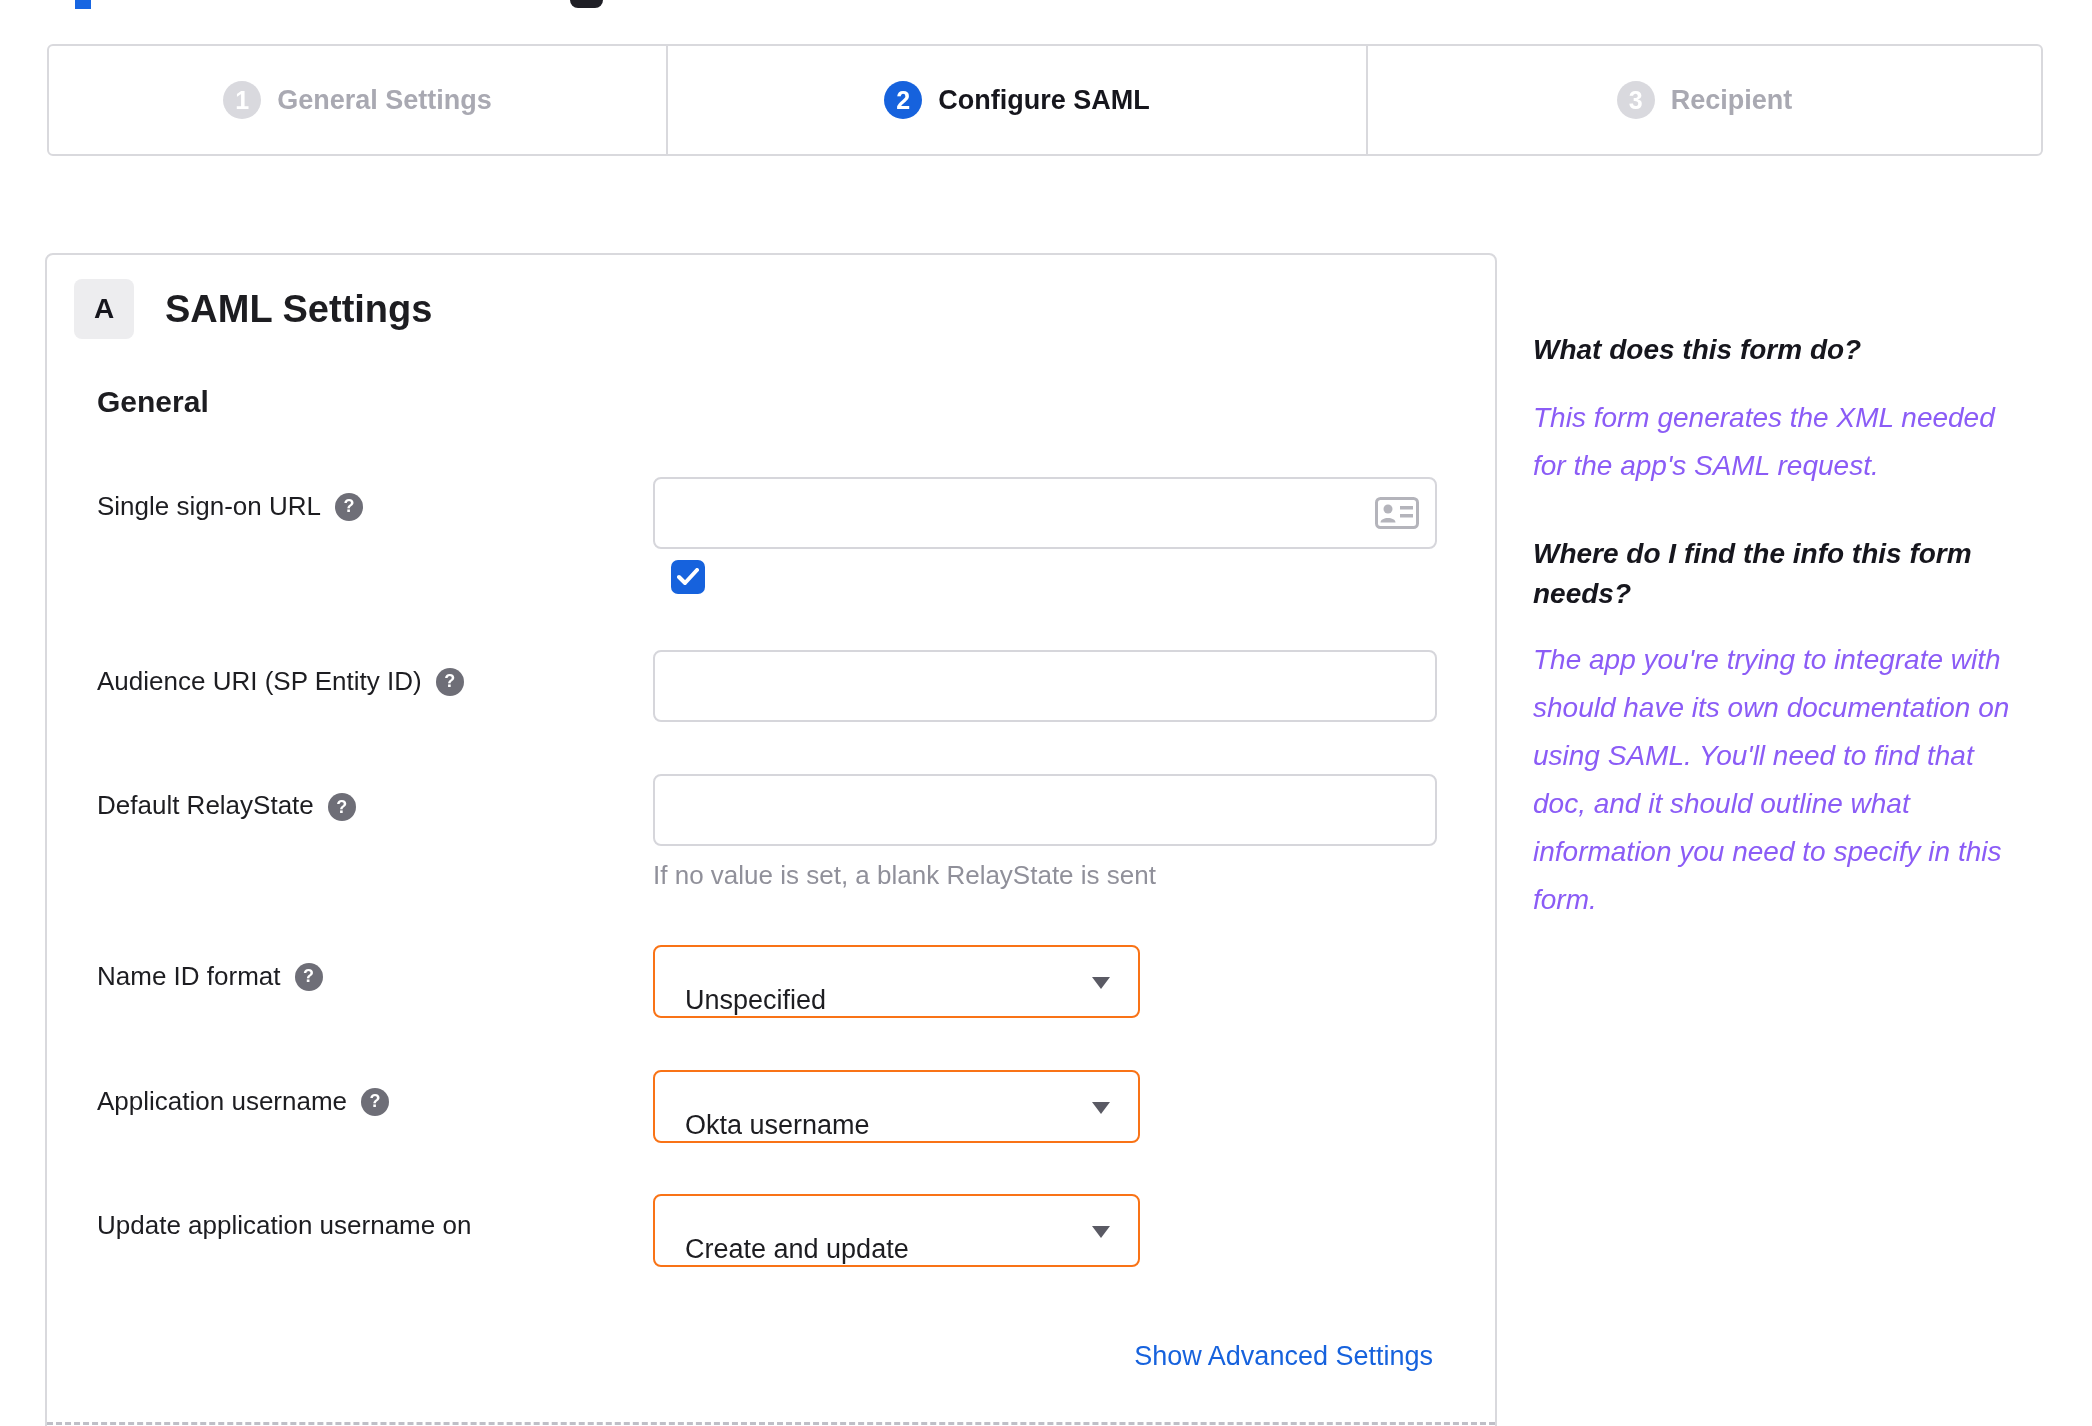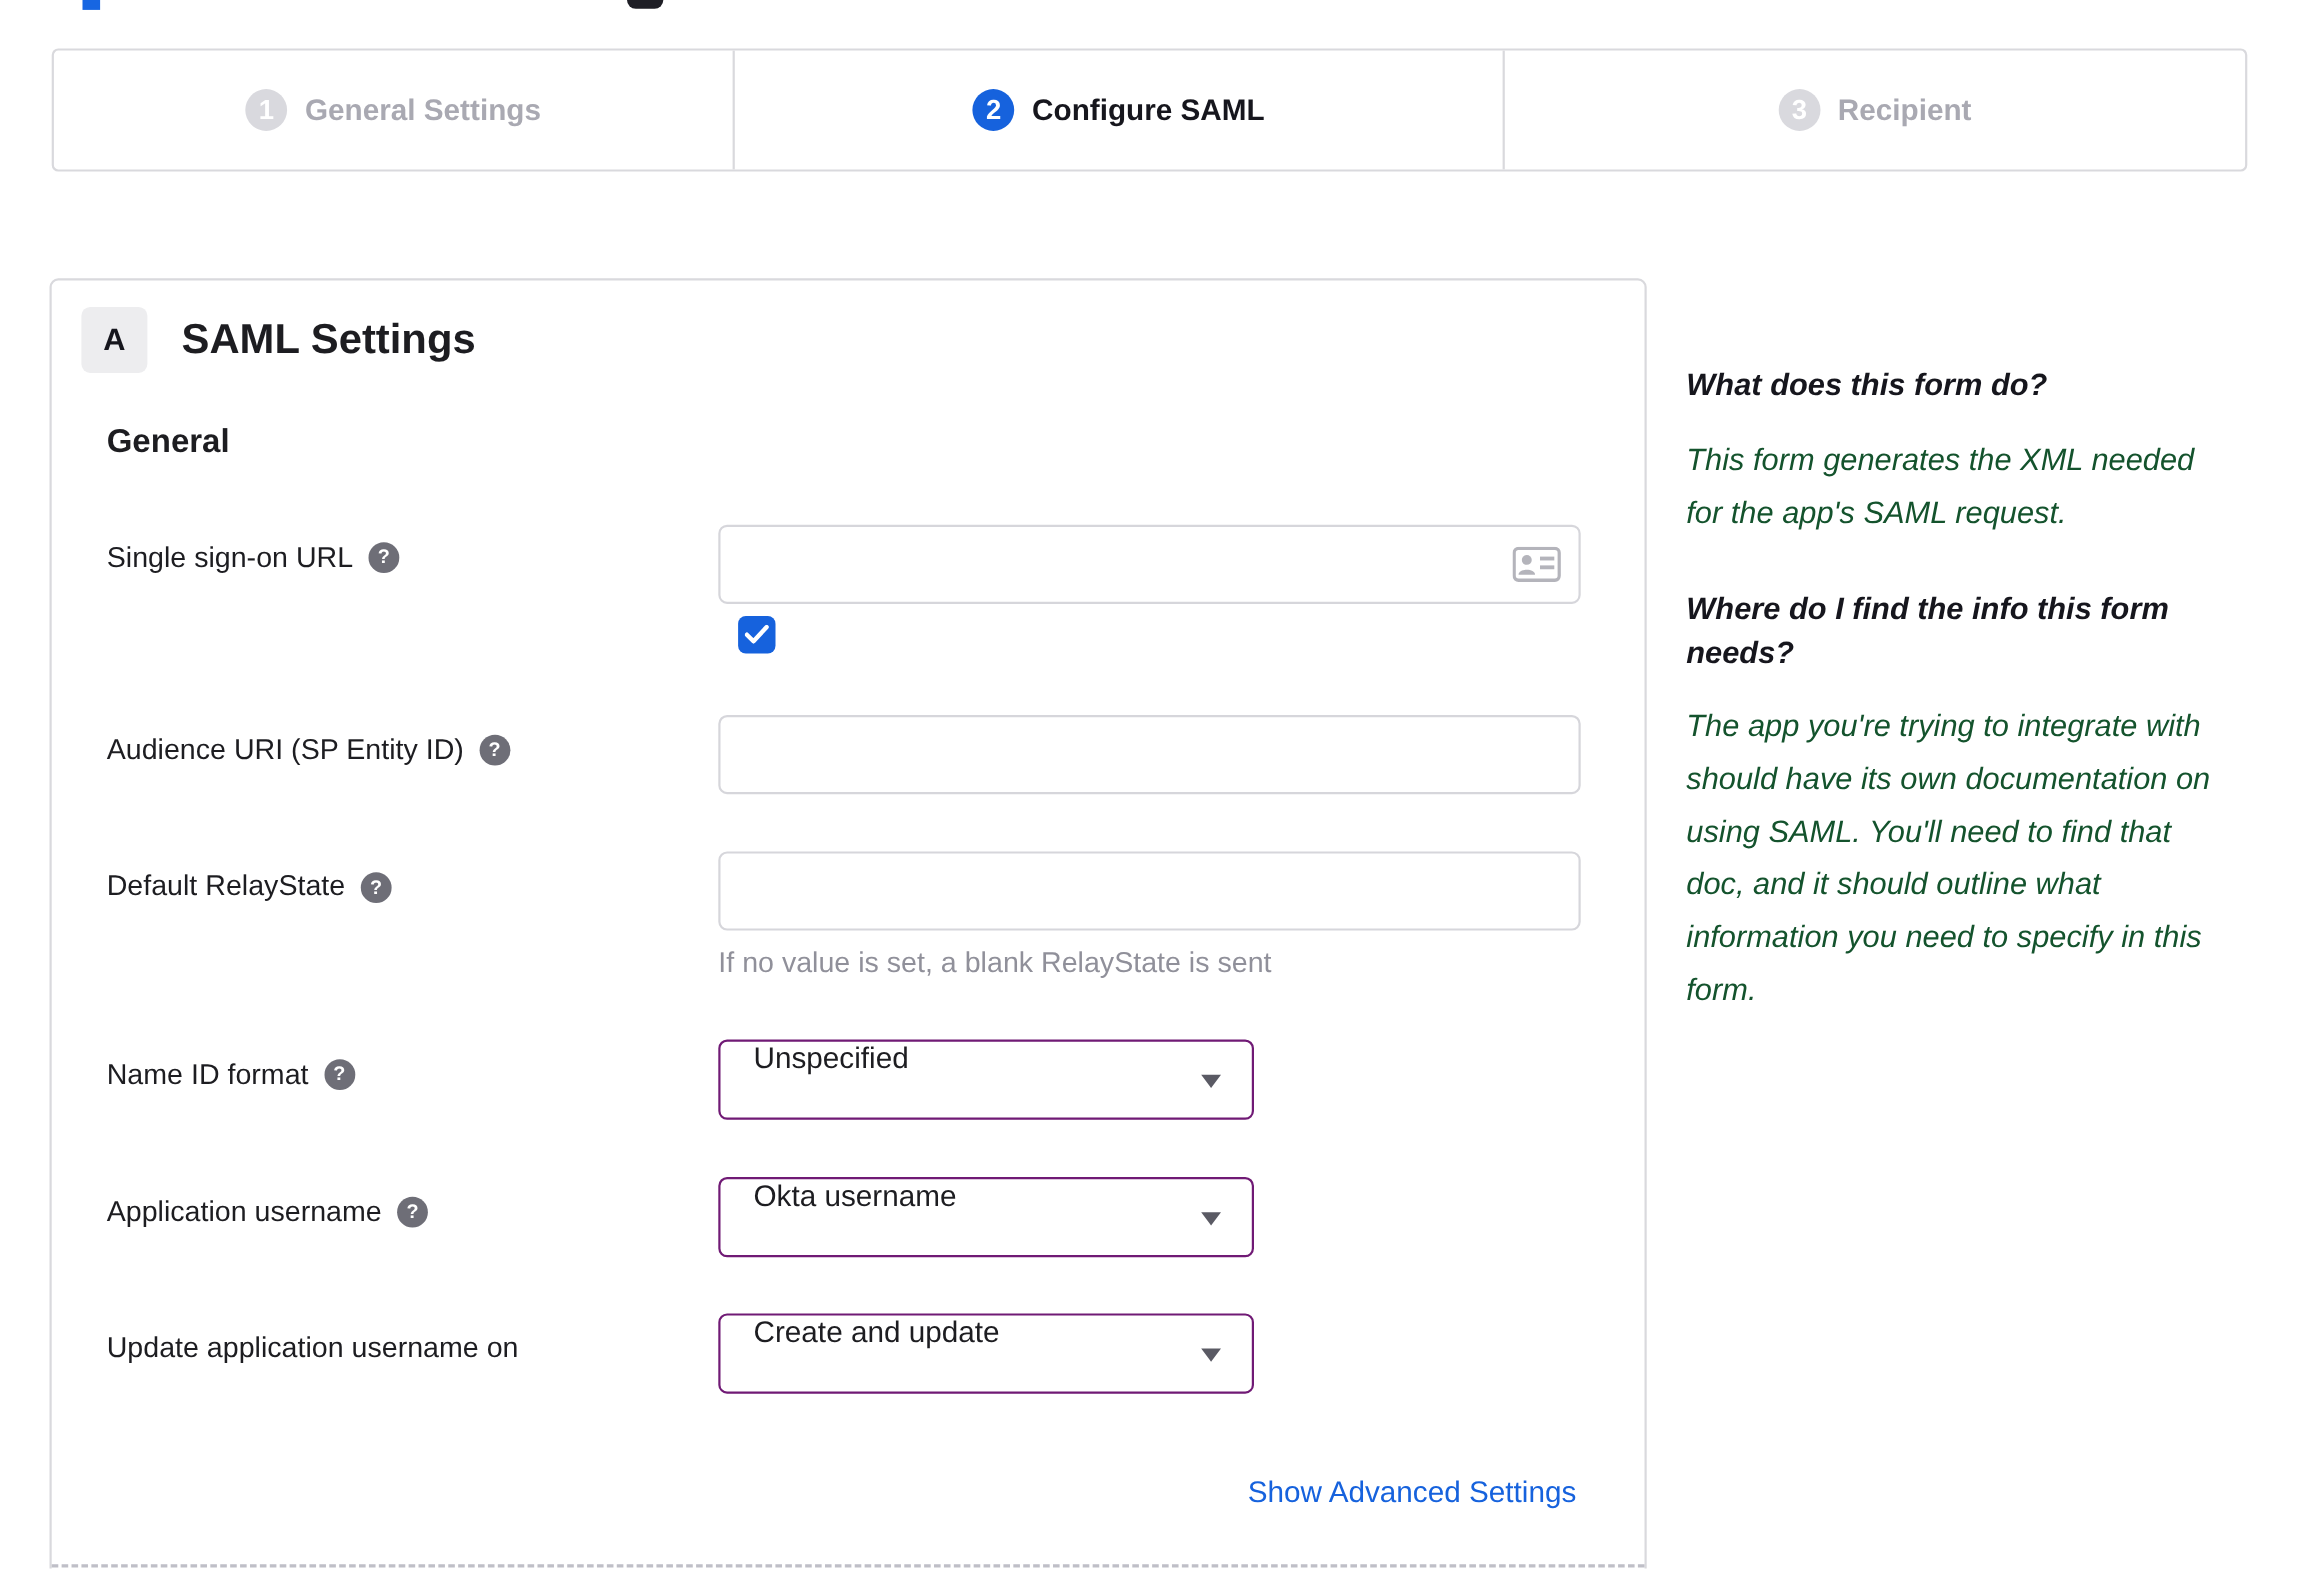--- a/index.html
+++ b/index.html
@@ -74,22 +74,22 @@
     display:flex; align-items:center; justify-content:center;
   }
   .checkbox-label {
     position:absolute; left:682px; top:305px; line-height:34px; font-size:27px;
   }
 
   .hint { position:absolute; left:606px; font-size:26px; color:#90909a; }
 
   .select {
     position:absolute; left:606px; width:487px; height:73px;
-    border:2px solid #701a75; border-radius:8px; background:#fff;
-    display:flex; align-items:flex-start; padding:0 60px 0 30px;
+    border:2px solid #f97316; border-radius:8px; background:#fff;
+    display:flex; align-items:flex-end; padding:0 60px 0 30px;
     font-size:27px; color:#1d1d21; cursor:default;
   }
   .select .caret {
     position:absolute; right:28px; top:30px;
     width:0; height:0;
     border-left:9px solid transparent; border-right:9px solid transparent;
     border-top:12px solid #5a5a64;
   }
 
   .adv-link {
@@ -97,21 +97,21 @@
     font-size:27px; color:#1662dd; text-decoration:none; cursor:pointer;
   }
   .dashed-divider {
     position:absolute; left:0; right:0; top:1167px;
     border-top:3px dashed #bfbfc7;
   }
 
   
   .sidebar { position:absolute; left:1533px; top:330px; width:505px;font-style:italic; }
   .sidebar h3 { font-size:28px; font-weight:bold; line-height:40px; color:#16161d; white-space:pre-line; }
-  .sidebar p  { font-size:28px; line-height:48px; color:#14532d; white-space:pre-line; }
+  .sidebar p  { font-size:28px; line-height:48px; color:#8b5cf6; white-space:pre-line; }
   .sidebar .a1 { margin-top:24px; }
   .sidebar .q2 { margin-top:44px; }
   .sidebar .a2 { margin-top:22px; }
 </style>
 </head>
 <body>
 
 <div class="frag-blue"></div>
 <div class="frag-dark"></div>
 

